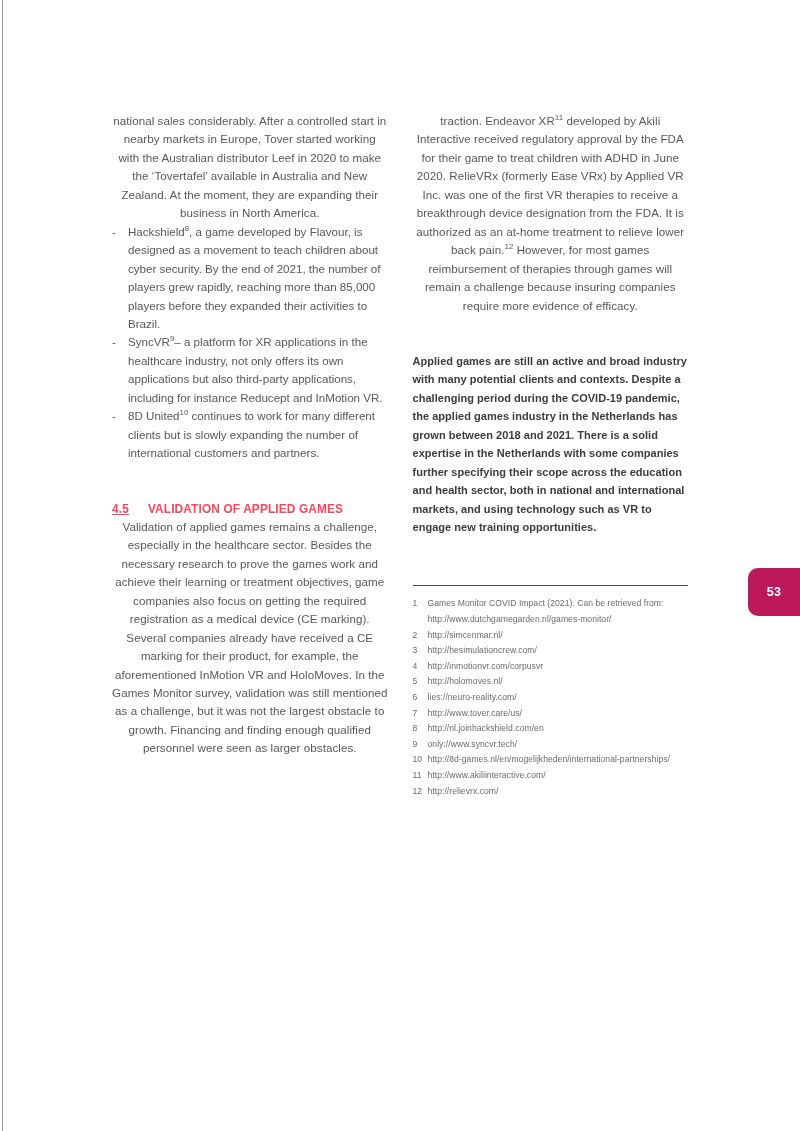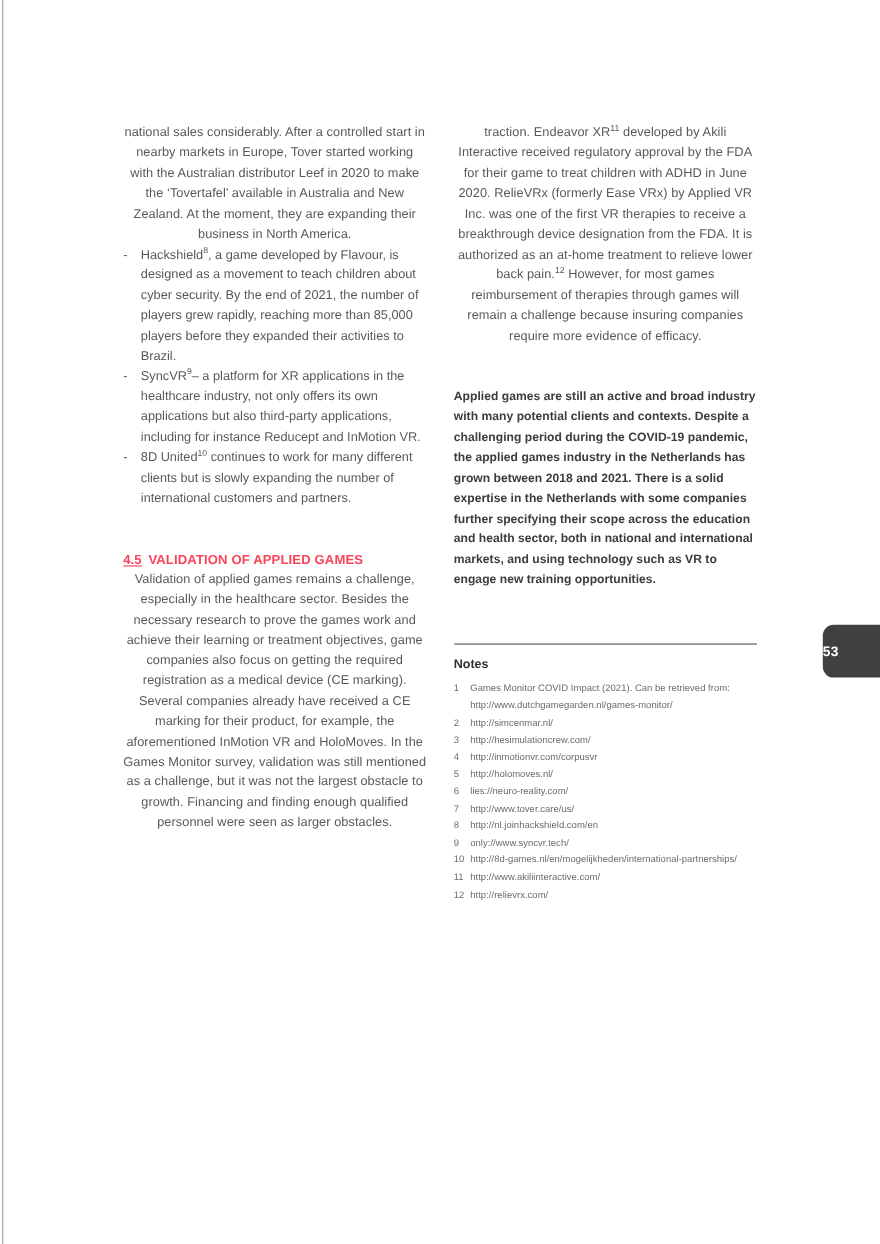--- a/index.html
+++ b/index.html
@@ -91,21 +91,21 @@
   .section-heading {
     color: #f9455a;
     font-weight: bold;
     font-size: 11.9px;
     line-height: 18.45px;
     letter-spacing: 0.01em;
     margin: 0;
     text-transform: uppercase;
   }
   .section-heading .num {
-    margin-right: 6px;
+    margin-right: 19px;
     text-decoration: underline;
   }
   .heading-block {
     margin-top: 36.9px;
   }
 
   
   .p-bold {
     color: #3c3c3f;
     font-weight: bold;
@@ -149,25 +149,26 @@
     flex: 1 1 auto;
   }
 
   
   .page-tab {
     position: absolute;
     right: 0;
     top: 568px;
     width: 52px;
     height: 48px;
-    background: #404040;
+    background: #be185d;
     border-top-left-radius: 10px;
     border-bottom-left-radius: 10px;
     display: flex;
     align-items: center;
+    justify-content: center;
   }
   .page-tab-num {
     color: #ffffff;
     font-weight: bold;
     font-size: 12.5px;
     letter-spacing: 0.02em;
   }
 </style>
 </head>
 <body>
@@ -205,21 +206,20 @@
     </div>
 
     <div class="col">
 
       <p class="p tight"><span>traction. Endeavor XR</span><sup>11</sup><span> developed by Akili Interactive received regulatory approval by the FDA for their game to treat children with ADHD in June 2020. RelieVRx (formerly Ease VRx) by Applied VR Inc. was one of the first VR therapies to receive a breakthrough device designation from the FDA. It is authorized as an at-home treatment to relieve lower back pain.</span><sup>12</sup><span> However, for most games reimbursement of therapies through games will remain a challenge because insuring companies require more evidence of efficacy.</span></p>
 
       <p class="p-bold">Applied games are still an active and broad industry with many potential clients and contexts. Despite a challenging period during the COVID-19 pandemic, the applied games industry in the Netherlands has grown between 2018 and 2021. There is a solid expertise in the Netherlands with some companies further specifying their scope across the education and health sector, both in national and international markets, and using technology such as VR to engage new training opportunities.</p>
 
       <div class="notes">
         <div class="notes-rule"></div>
-        <h3 class="notes-title">Notes</h3>
 
         <div class="note">
           <span class="note-num">1</span>
           <span class="note-text">Games Monitor COVID Impact (2021). Can be retrieved from: http://www.dutchgamegarden.nl/games-monitor/</span>
         </div>
         <div class="note">
           <span class="note-num">2</span>
           <span class="note-text">http://simcenmar.nl/</span>
         </div>
         <div class="note">

